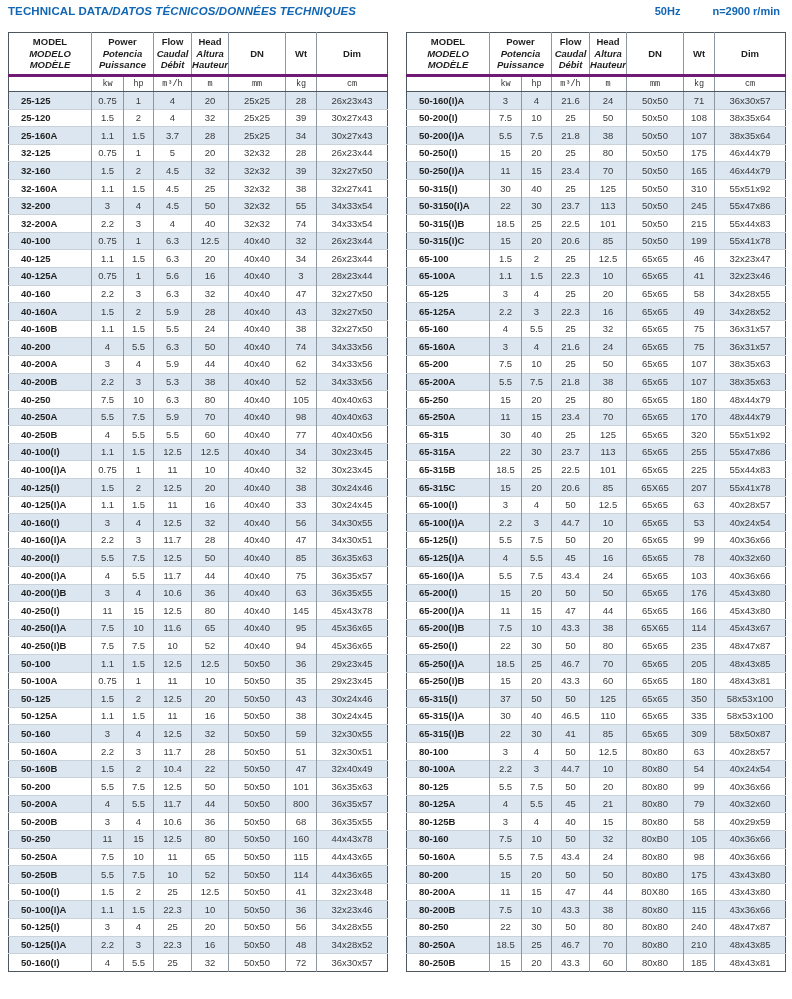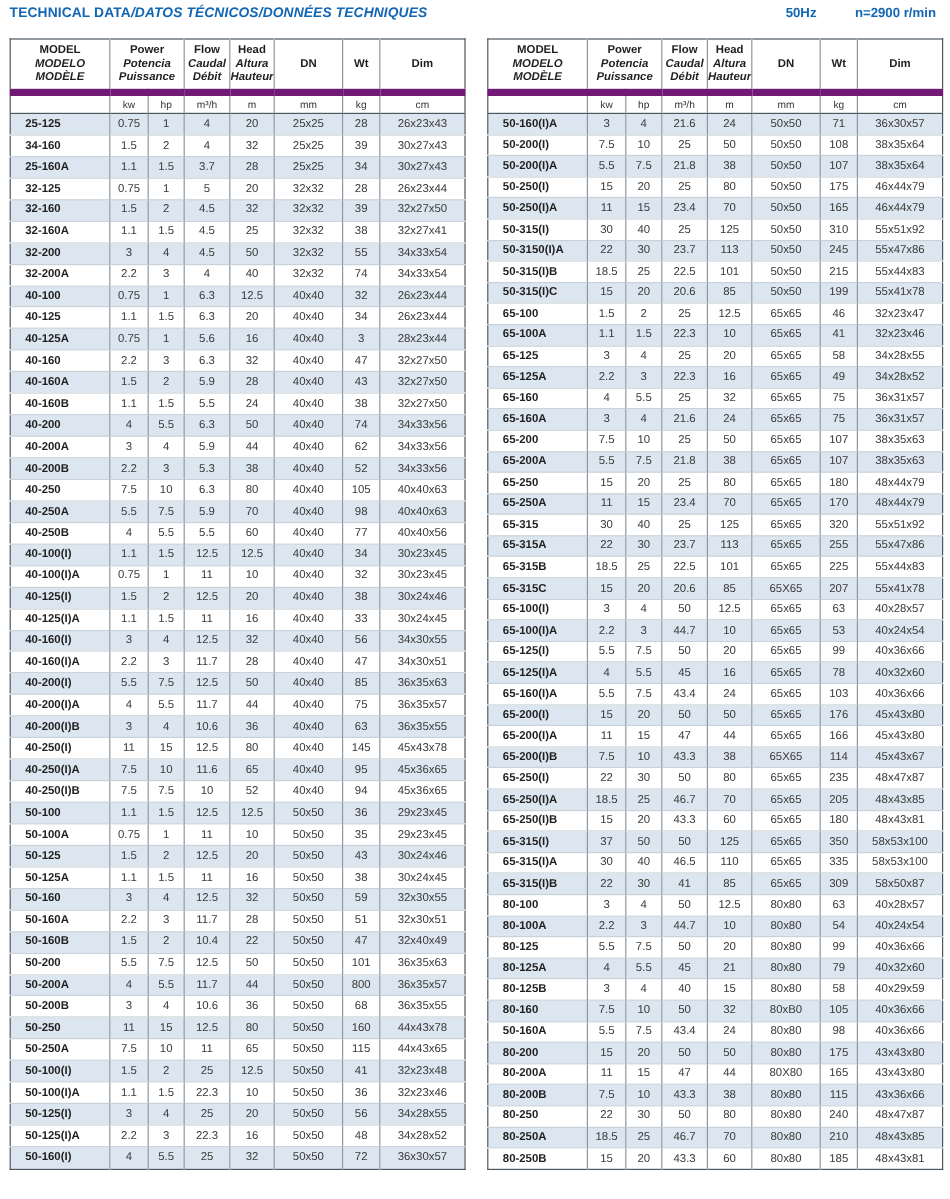--- a/index.html
+++ b/index.html
@@ -57,22 +57,22 @@
 
   
   thead th {
     background: #ffffff;
     border-left: 1px solid #8d97a1;
     font-size: 9.5px;
     color: #1f1f1f;
     vertical-align: middle;
     text-align: center;
   }
-  thead tr.hrow1 th { height: 41px; border-bottom: 6px solid #701a75; }
-  thead tr.hrow2 th { height: 14px; border-bottom: 1.5px solid #4d575f; font-weight: normal; font-size: 8.5px; color: #333; }
+  thead tr.hrow1 th { height: 41px; border-bottom: 3px solid #701a75; }
+  thead tr.hrow2 th { height: 14px; border-bottom: 1.5px solid #4d575f; font-weight: normal; font-size: 8.5px; color: #333; font-family: Liberation Mono, monospace; }
   thead th:first-child { border-left: none; }
   .hcell span { display: block; line-height: 1.25; font-weight: bold; }
   .hcell span.hl-italic { font-style: italic; }
 
   
   tbody td {
     height: 16.6px;
     border-left: 1px solid #8d97a1;
     border-top: 1px solid #c9d1d9;
     font-size: 9.5px;
@@ -165,21 +165,21 @@
             <td class="model">25-125</td>
             <td>0.75</td>
             <td>1</td>
             <td>4</td>
             <td>20</td>
             <td>25x25</td>
             <td>28</td>
             <td>26x23x43</td>
           </tr>
           <tr>
-            <td class="model">34-160</td>
+            <td class="model">25-120</td>
             <td>1.5</td>
             <td>2</td>
             <td>4</td>
             <td>32</td>
             <td>25x25</td>
             <td>39</td>
             <td>30x27x43</td>
           </tr>
           <tr>
             <td class="model">25-160A</td>
@@ -593,20 +593,30 @@
           </tr>
           <tr>
             <td class="model">50-250A</td>
             <td>7.5</td>
             <td>10</td>
             <td>11</td>
             <td>65</td>
             <td>50x50</td>
             <td>115</td>
             <td>44x43x65</td>
+          </tr>
+          <tr>
+            <td class="model">50-250B</td>
+            <td>5.5</td>
+            <td>7.5</td>
+            <td>10</td>
+            <td>52</td>
+            <td>50x50</td>
+            <td>114</td>
+            <td>44x36x65</td>
           </tr>
           <tr>
             <td class="model">50-100(I)</td>
             <td>1.5</td>
             <td>2</td>
             <td>25</td>
             <td>12.5</td>
             <td>50x50</td>
             <td>41</td>
             <td>32x23x48</td>

